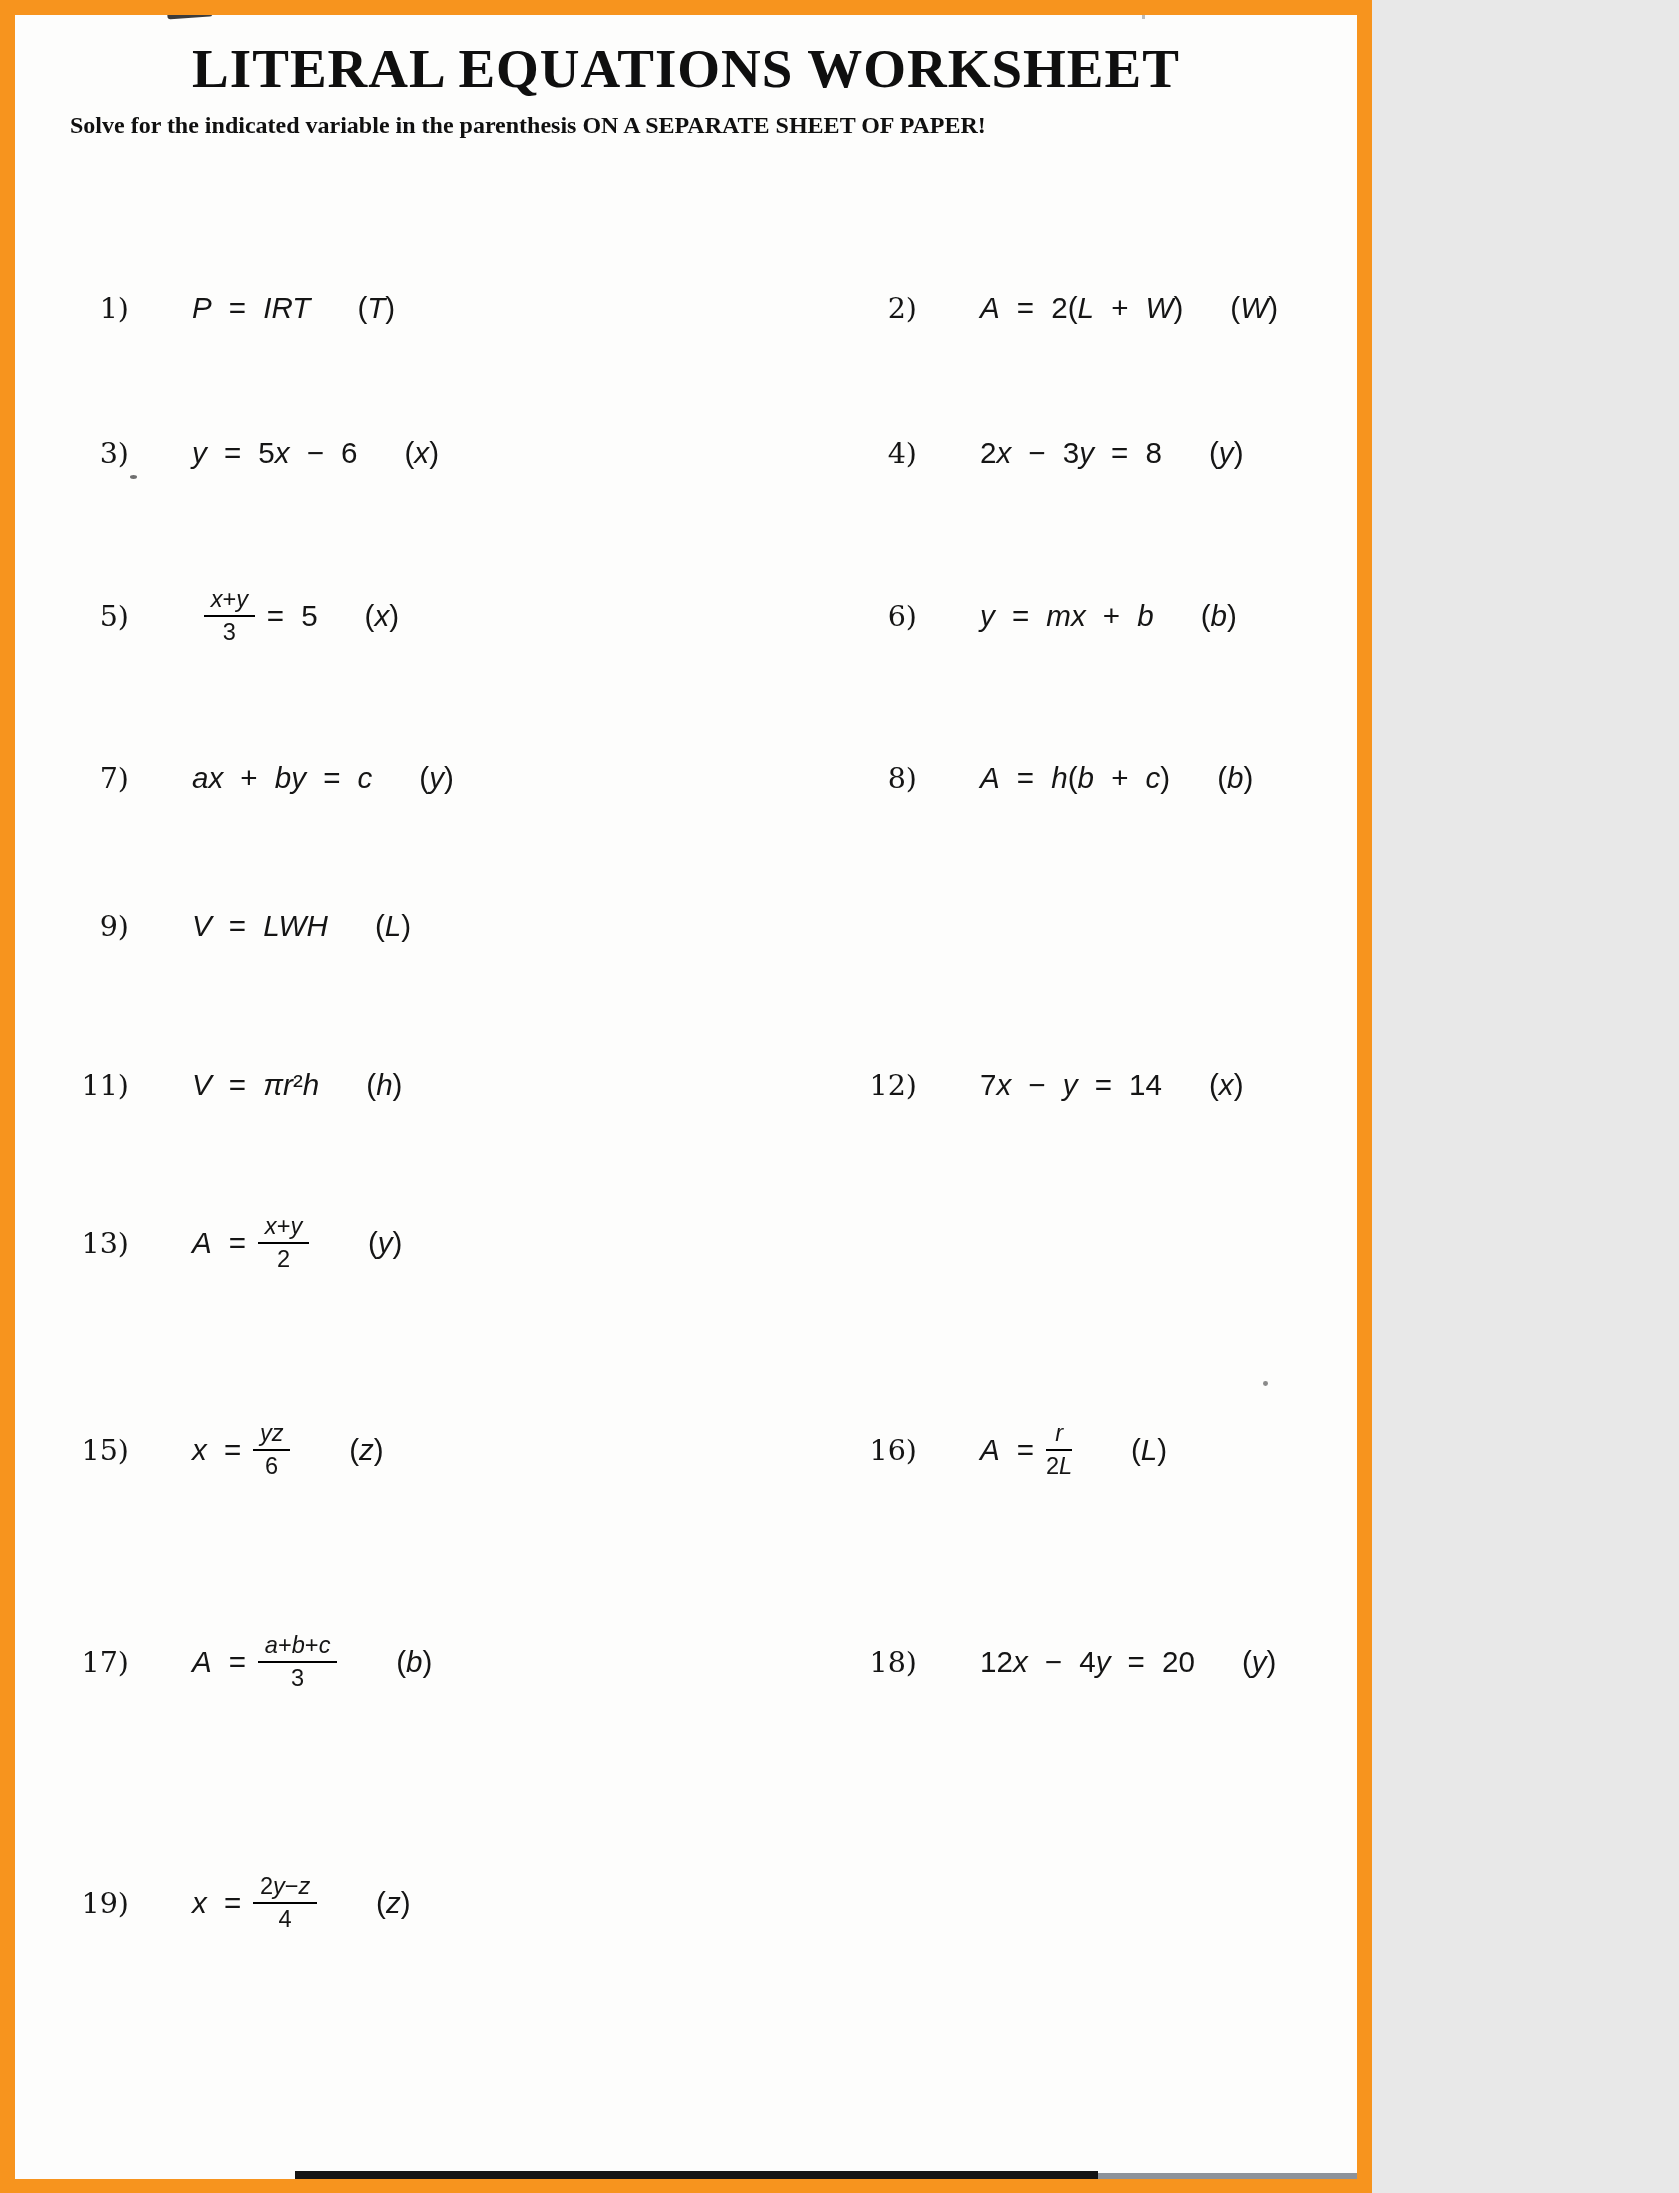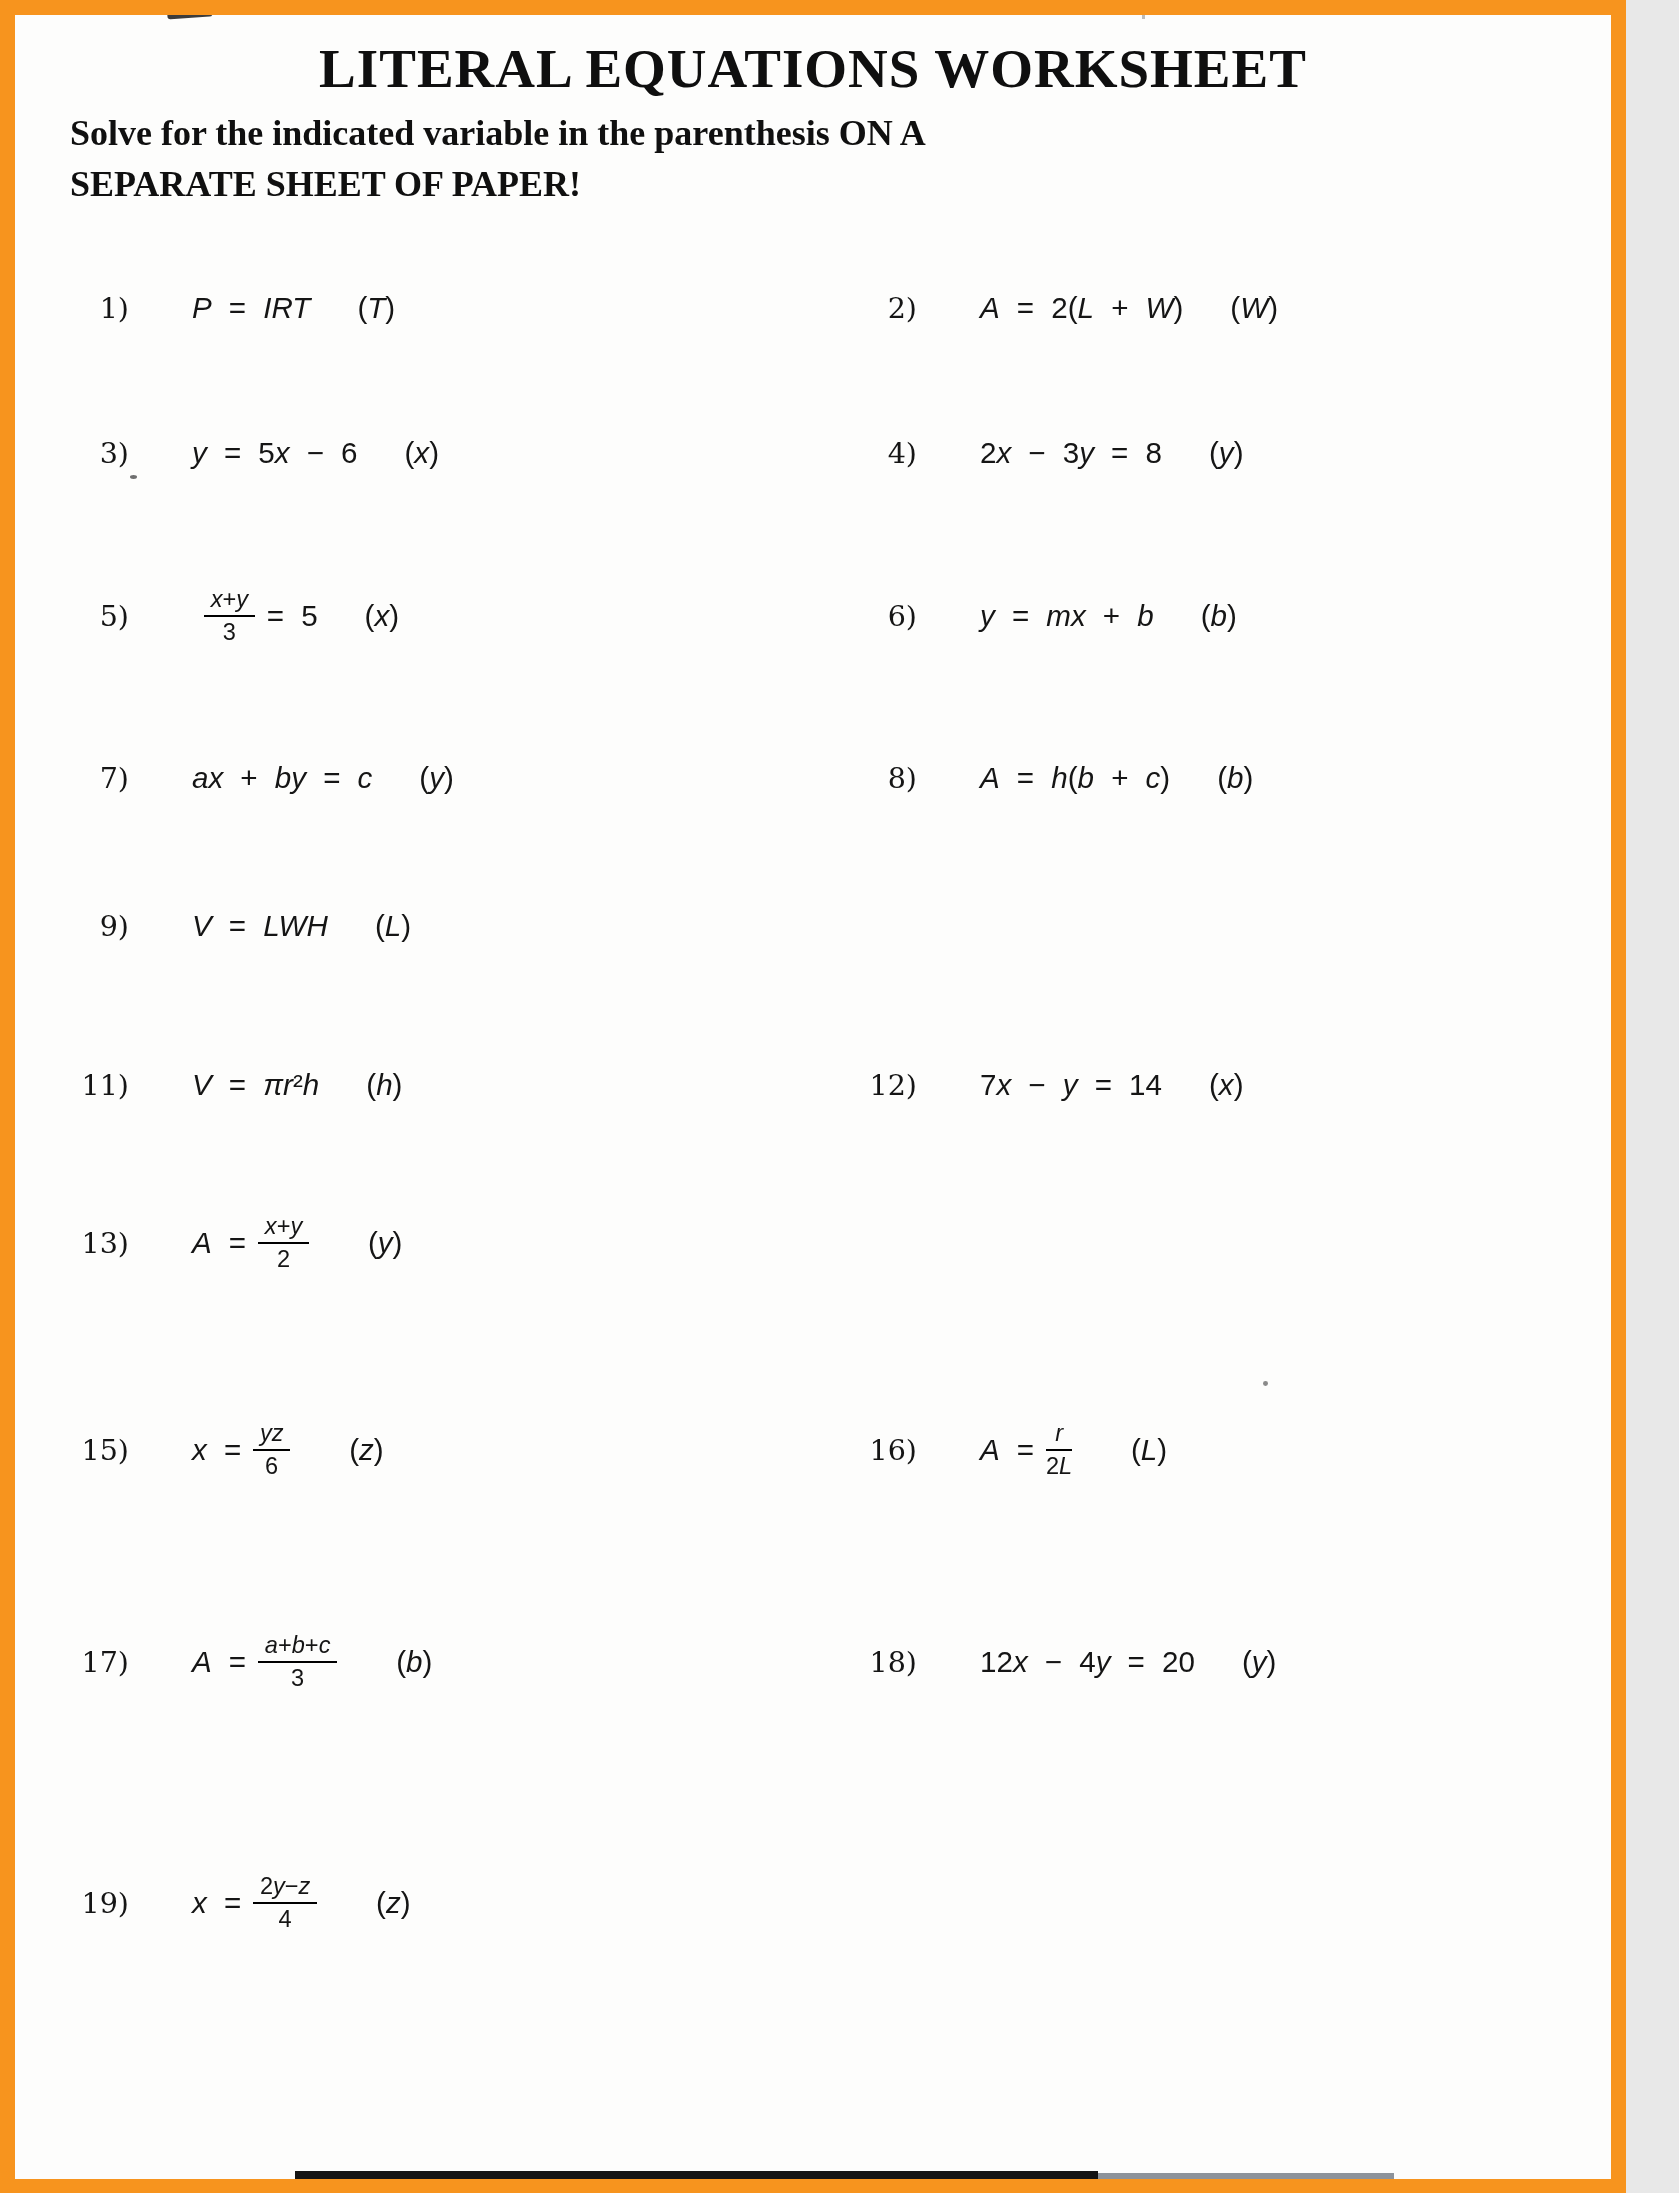--- a/index.html
+++ b/index.html
@@ -1,36 +1,36 @@
 <!DOCTYPE html>
 <html><head>
 <meta charset="utf-8">
 <style>
   html,body{margin:0;padding:0;background:#e8e8e8;}
   .sheet{
     box-sizing:border-box;
-    width:1626px;height:2194px;
+    width:1372px;height:2194px;
     border:15.8px solid #f7941e;
     background:#fdfdfc;
     position:relative;
     overflow:hidden;
     font-family:"Liberation Serif",serif;
     color:#111;
   }
   .title{
     position:absolute;top:21.7px;left:0;width:100%;
     text-align:center;
     font-family:"Liberation Serif",serif;
     font-weight:700;font-size:55px;letter-spacing:1px;
     color:#0f0f0f;
   }
   .instructions{
     position:absolute;top:93px;left:55px;width:1005px;
     font-family:"Liberation Serif",serif;
-    font-weight:700;font-size:36px;line-height:1.42;
+    font-weight:700;font-size:24px;line-height:1.42;
     color:#101010;
   }
   #rows{position:absolute;top:0;left:0;width:100%;height:100%;}
   .prow{position:absolute;left:0;width:100%;height:89px;}
   .prob{position:absolute;display:flex;align-items:center;height:89px;}
   .prob.left{left:43px;}
   .prob.right{left:831px;}
   .pnum{
     display:inline-block;width:71px;text-align:right;
     font-family:"DejaVu Serif",serif;font-size:28.6px;color:#151515;

